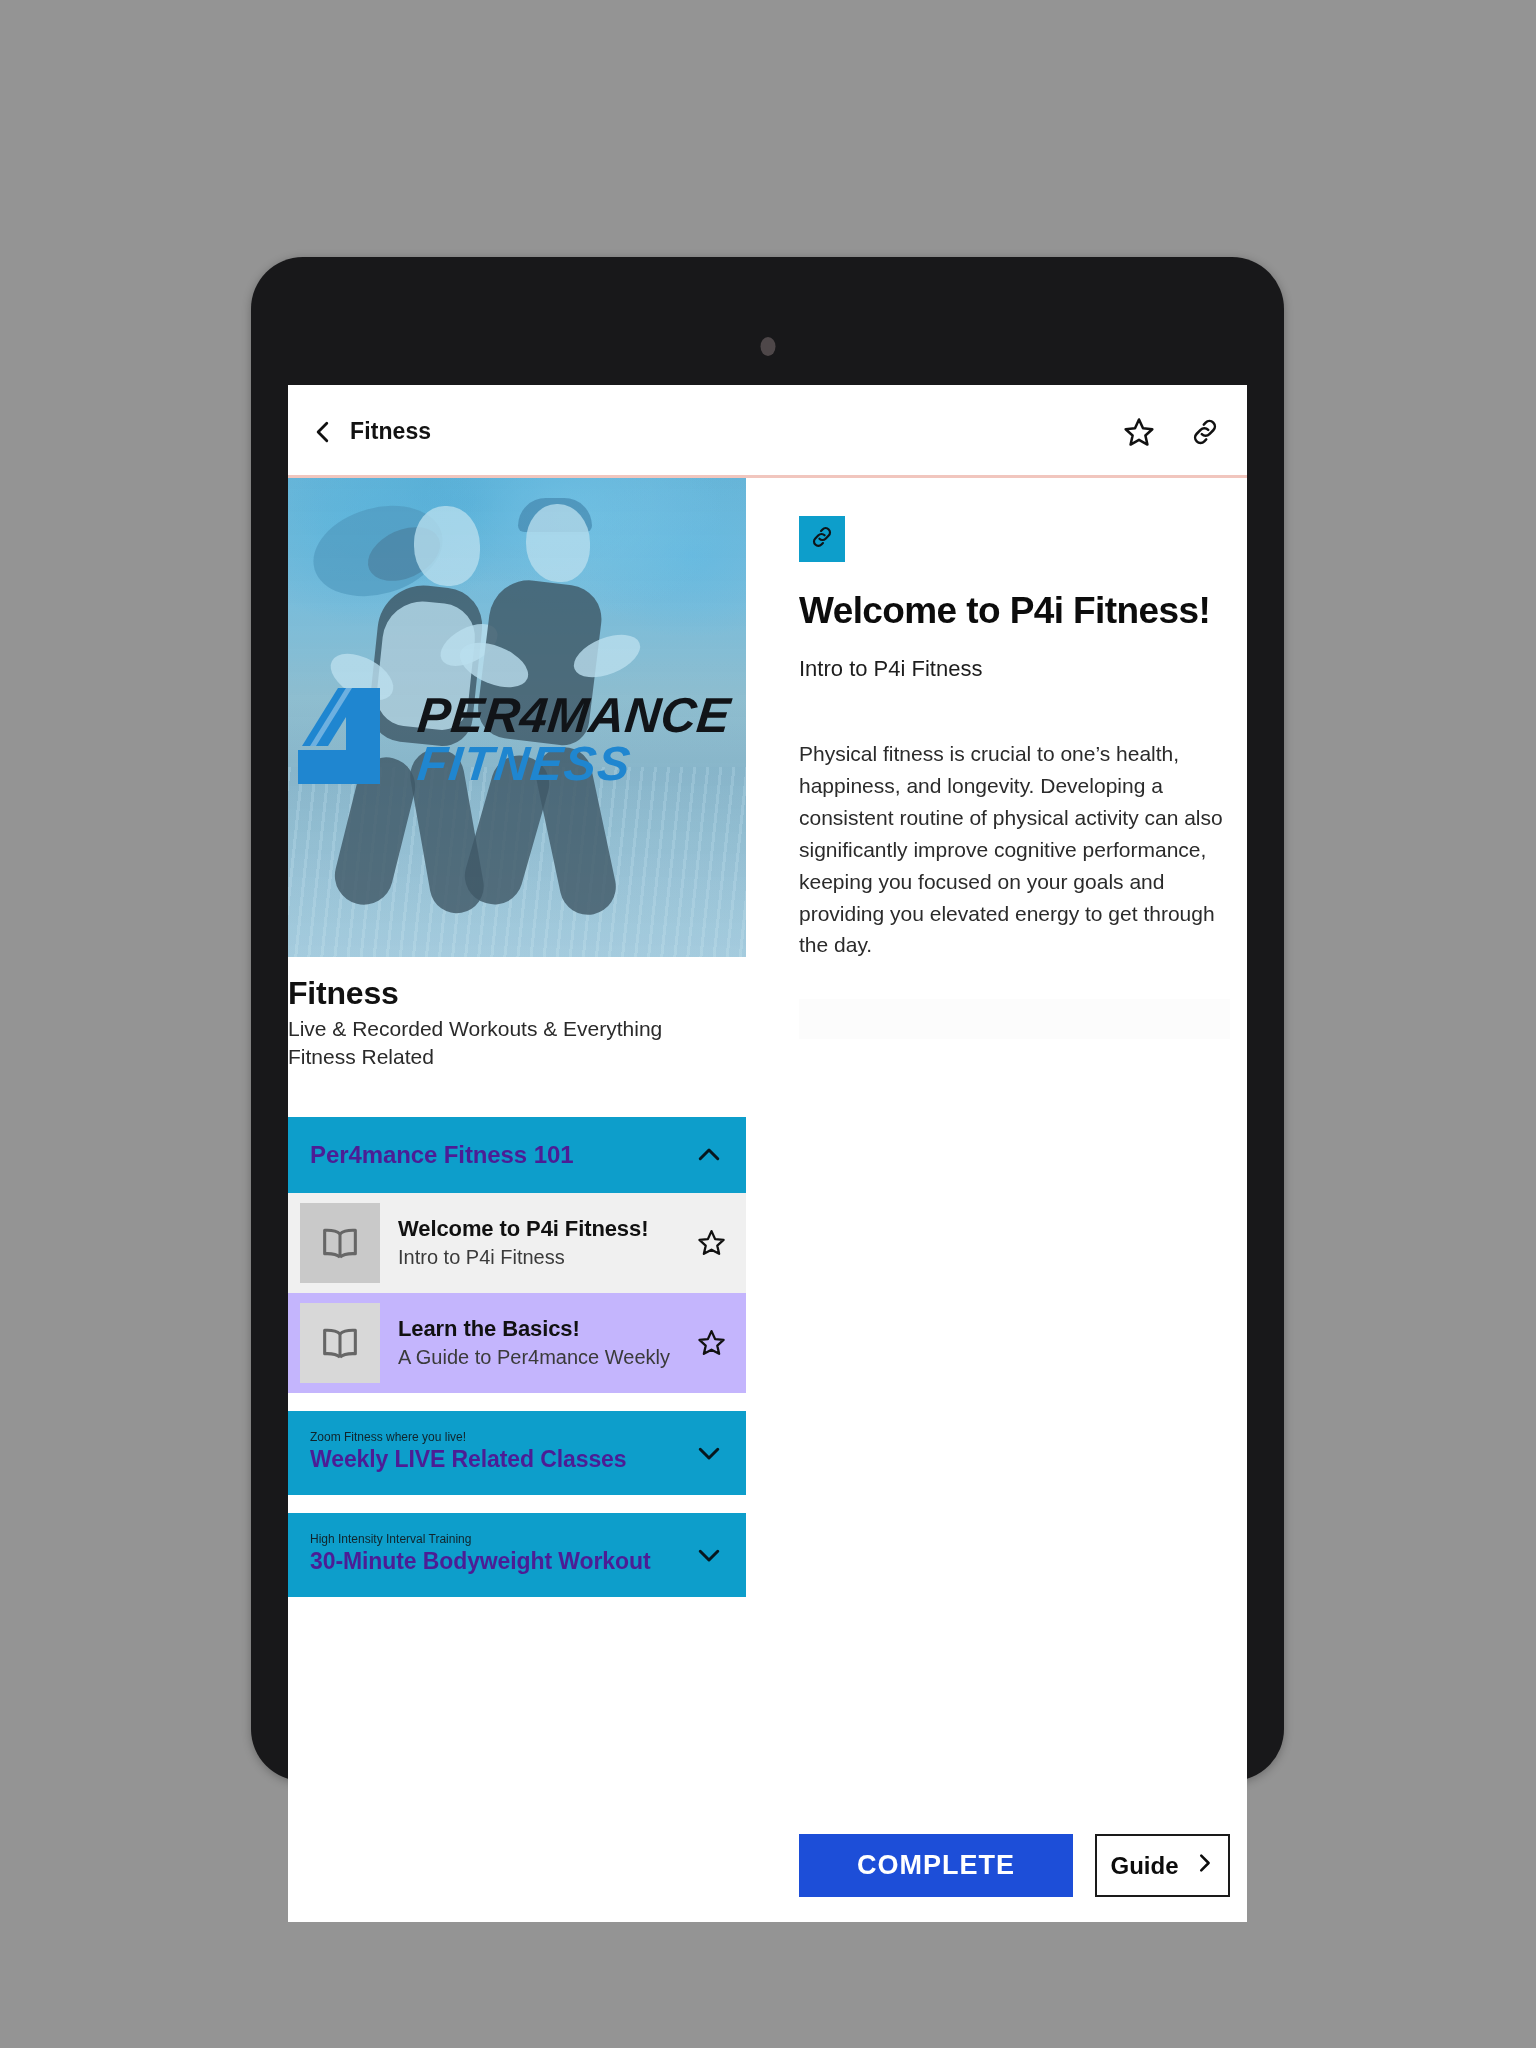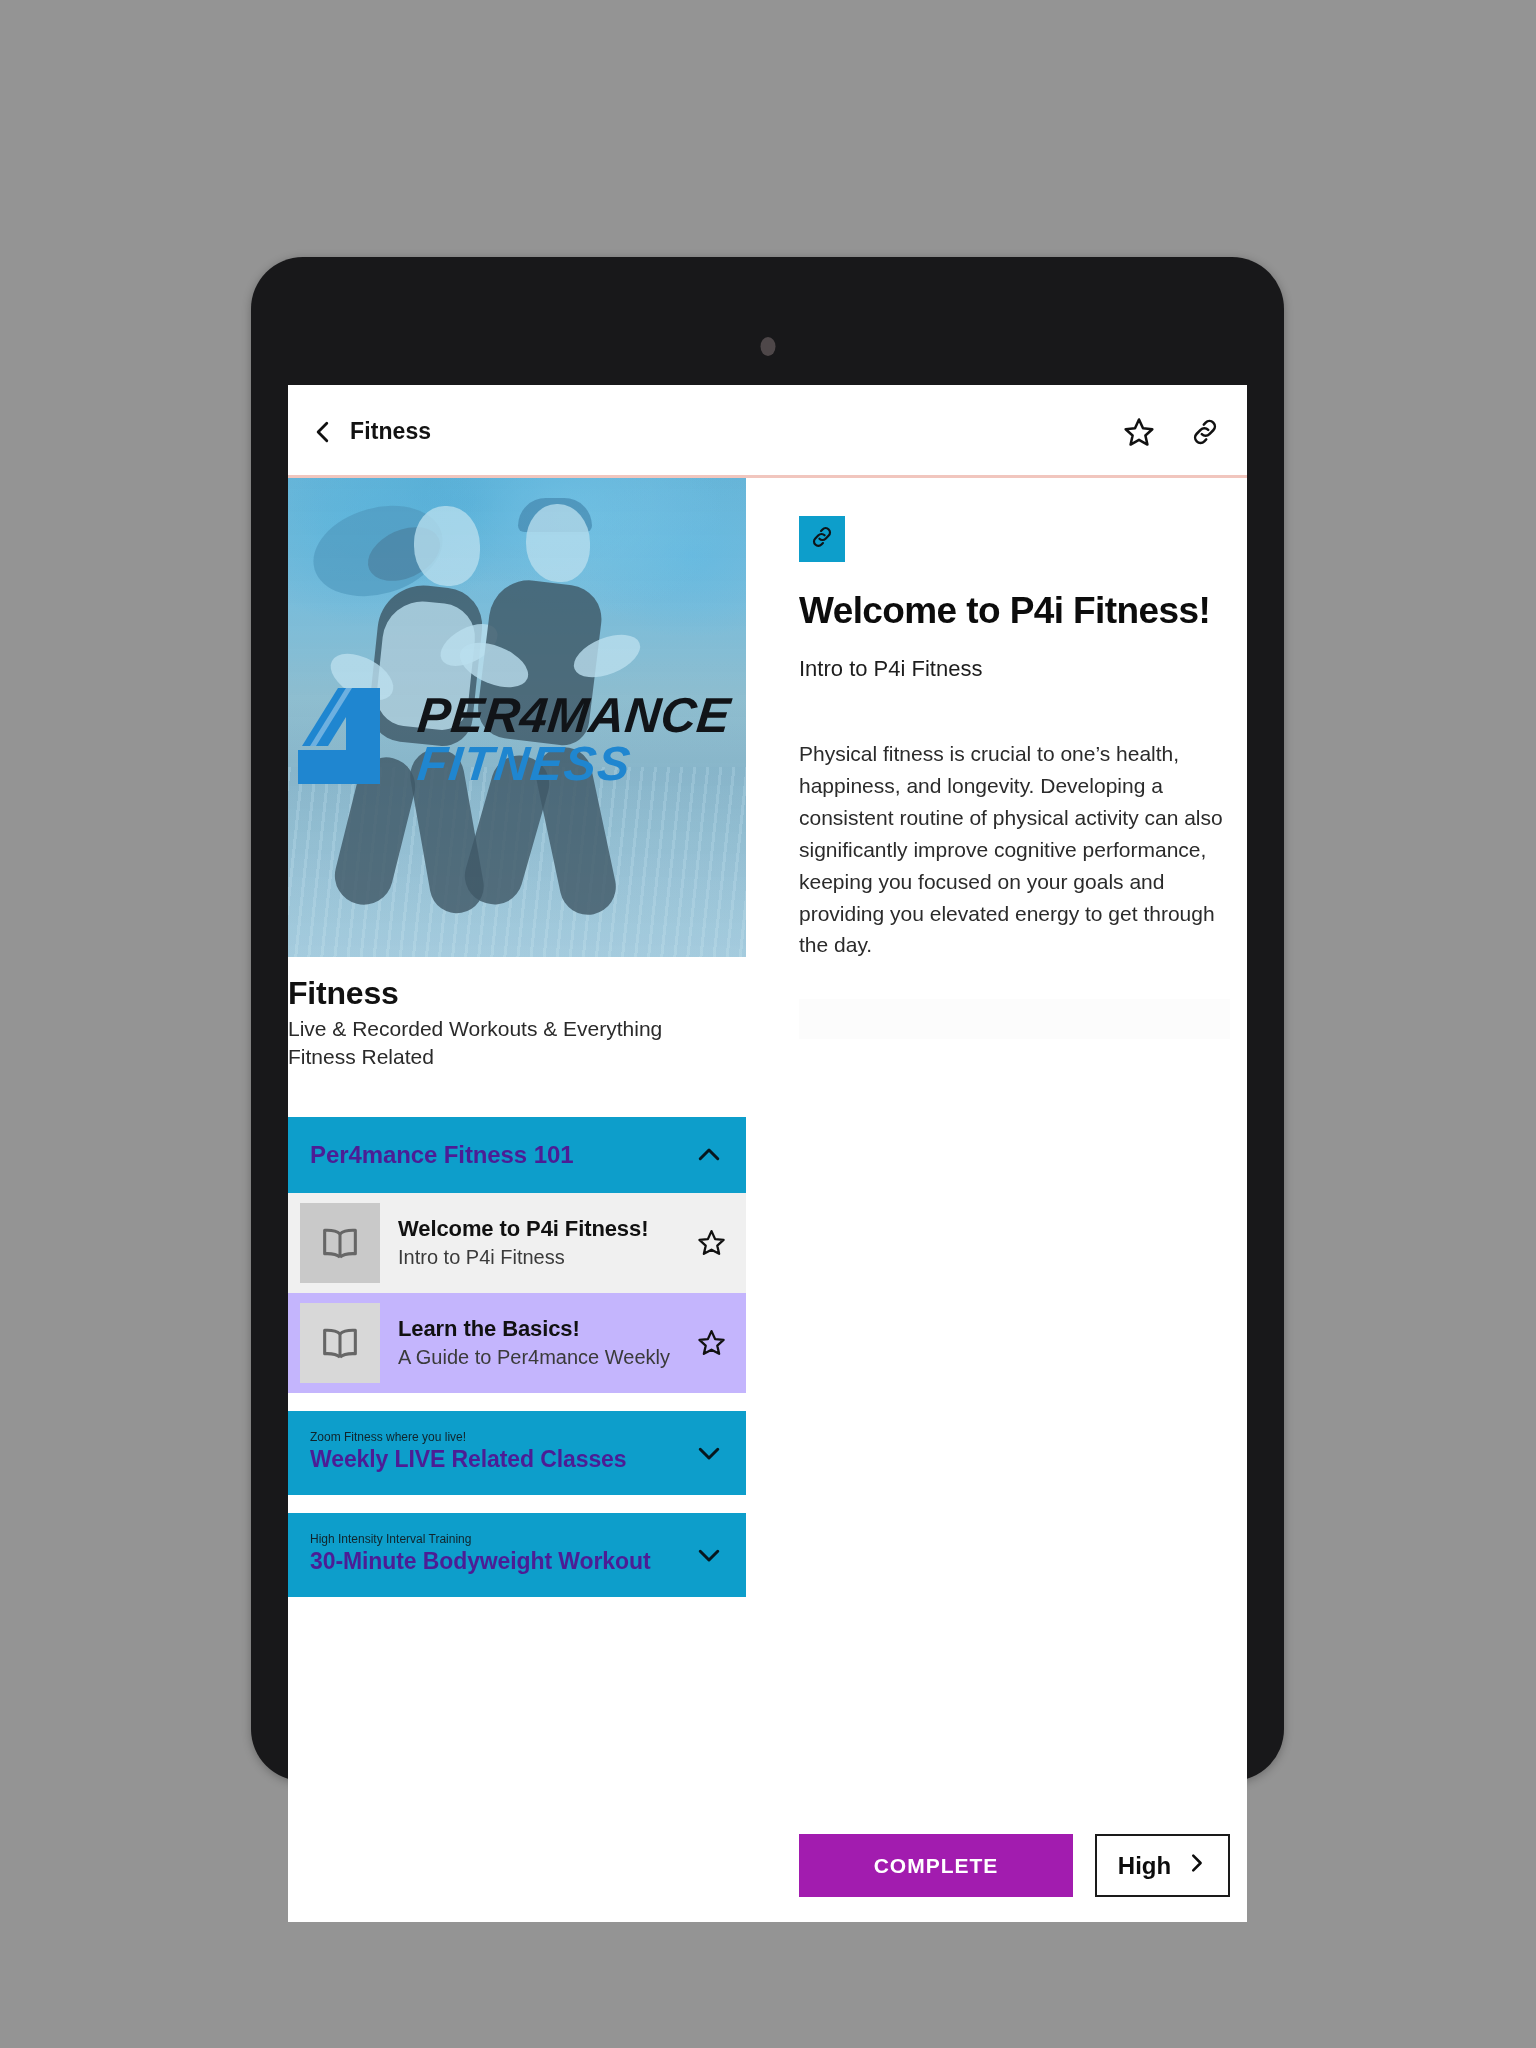--- a/index.html
+++ b/index.html
@@ -213,22 +213,22 @@
     margin-top: 38px; height: 40px; width: 100%;
     background: #fcfcfc;
   }
   #action-bar {
     margin-top: auto;
     display: flex; align-items: center; gap: 22px;
     padding-bottom: 25px;
   }
   #complete-button {
     width: 274px; height: 63px;
-    background: #a21caf; color: #fff;
-    font-size: 21px; font-weight: bold; letter-spacing: 1px;
+    background: #1d4ed8; color: #fff;
+    font-size: 27px; font-weight: bold; letter-spacing: 1px;
     display: flex; align-items: center; justify-content: center;
     border: none; cursor: pointer;
     font-family: "Liberation Sans", sans-serif;
   }
   #next-button {
     width: 135px; height: 63px;
     background: #fff; color: #0c0c0c;
     border: 2px solid #1a1a1a;
     font-size: 24px; font-weight: bold;
     display: flex; align-items: center; justify-content: center; gap: 14px;
@@ -399,21 +399,21 @@
         </div>
 
         <h1 id="lesson-heading">Welcome to P4i Fitness!</h1>
         <div id="lesson-subheading">Intro to P4i Fitness</div>
         <p id="lesson-body">Physical fitness is crucial to one’s health, happiness, and longevity. Developing a consistent routine of physical activity can also significantly improve cognitive performance, keeping you focused on your goals and providing you elevated energy to get through the day.</p>
         <div id="content-placeholder"></div>
 
         <div id="action-bar">
           <button id="complete-button">COMPLETE</button>
           <button id="next-button">
-            <span>High</span>
+            <span>Guide</span>
             <span>
               <svg id="next-chevron" viewBox="0 0 24 24" fill="none" stroke="#0c0c0c" stroke-width="2.8" stroke-linecap="round" stroke-linejoin="round">
                 <polyline points="9,4 17,12 9,20"></polyline>
               </svg>
             </span>
           </button>
         </div>
       </div>
 
     </div>

